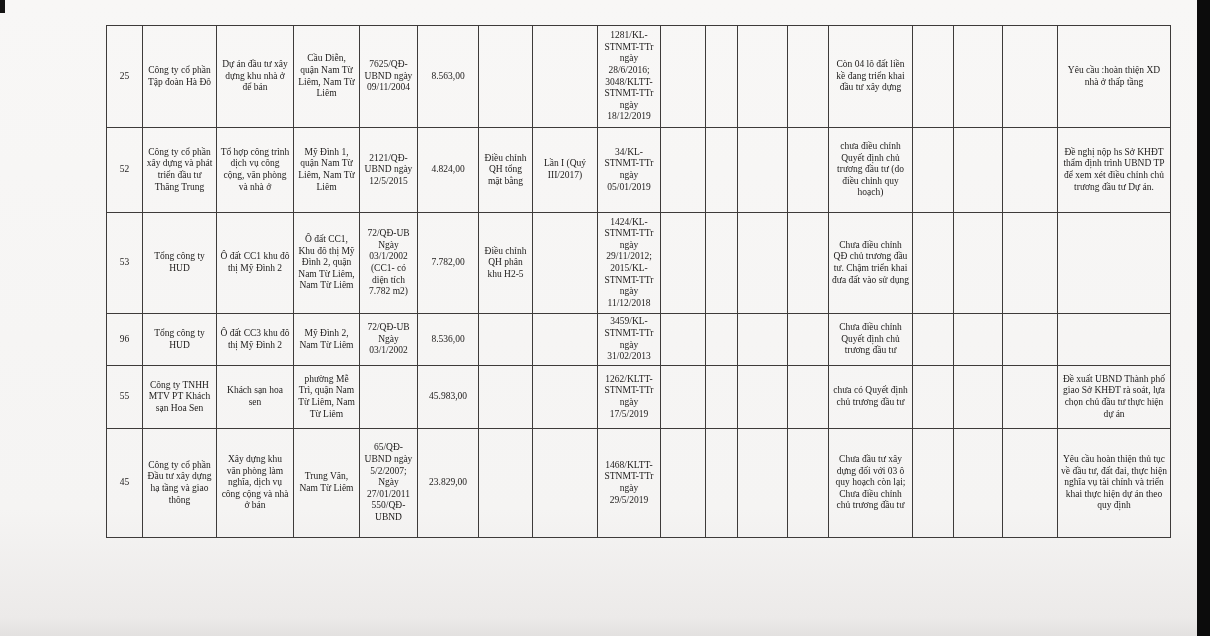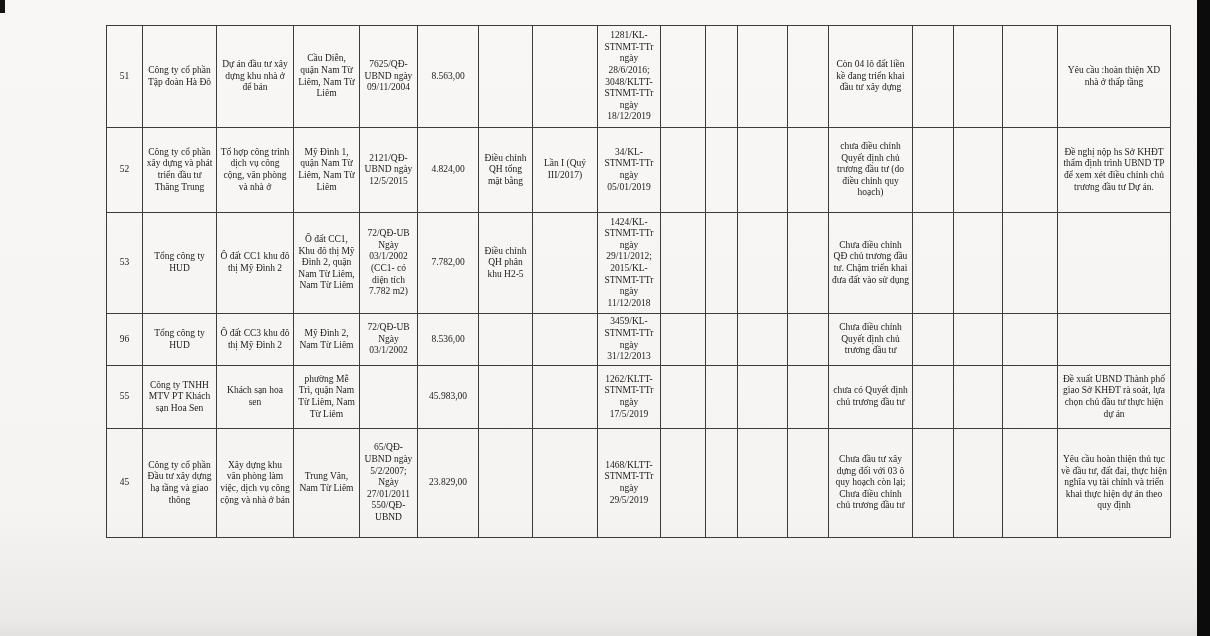--- a/index.html
+++ b/index.html
@@ -55,21 +55,21 @@
       <col style="width:50px">
     <col style="width:41px">
       <col style="width:84px">
       <col style="width:41px">
     <col style="width:49px">
       <col style="width:55px">
       <col style="width:113px">
   </colgroup>
   <tbody>
       <tr class="r0">
-        <td>51</td>
+        <td>25</td>
         <td>Công ty cổ phần Tập đoàn Hà Đô</td>
         <td>Dự án đầu tư xây dựng khu nhà ở để bán</td>
         <td>Cầu Diễn, quận Nam Từ Liêm, Nam Từ Liêm</td>
         <td>7625/QĐ-UBND ngày 09/11/2004</td>
         <td>8.563,00</td>
         <td></td>
         <td></td>
         <td>1281/KL-STNMT-TTr ngày 28/6/2016; 3048/KLTT-STNMT-TTr ngày 18/12/2019</td>
         <td></td>
         <td></td>
@@ -123,21 +123,21 @@
       </tr>
       <tr class="r3">
         <td>96</td>
         <td>Tổng công ty HUD</td>
         <td>Ô đất CC3 khu đô thị Mỹ Đình 2</td>
         <td>Mỹ Đình 2, Nam Từ Liêm</td>
         <td>72/QĐ-UB Ngày 03/1/2002</td>
         <td>8.536,00</td>
         <td></td>
         <td></td>
-        <td>3459/KL-STNMT-TTr ngày 31/12/2013</td>
+        <td>3459/KL-STNMT-TTr ngày 31/02/2013</td>
         <td></td>
         <td></td>
         <td></td>
         <td></td>
         <td>Chưa điều chỉnh Quyết định chủ trương đầu tư</td>
         <td></td>
         <td></td>
         <td></td>
         <td></td>
       </tr>
@@ -157,21 +157,21 @@
         <td></td>
         <td>chưa có Quyết định chủ trương đầu tư</td>
         <td></td>
         <td></td>
         <td></td>
         <td>Đề xuất UBND Thành phố giao Sở KHĐT rà soát, lựa chọn chủ đầu tư thực hiện dự án</td>
       </tr>
       <tr class="r5">
         <td>45</td>
         <td>Công ty cổ phần Đầu tư xây dựng hạ tầng và giao thông</td>
-        <td>Xây dựng khu văn phòng làm việc, dịch vụ công cộng và nhà ở bán</td>
+        <td>Xây dựng khu văn phòng làm nghĩa, dịch vụ công cộng và nhà ở bán</td>
         <td>Trung Văn, Nam Từ Liêm</td>
         <td>65/QĐ-UBND ngày 5/2/2007; Ngày 27/01/2011 550/QĐ-UBND</td>
         <td>23.829,00</td>
         <td></td>
         <td></td>
         <td>1468/KLTT-STNMT-TTr ngày 29/5/2019</td>
         <td></td>
         <td></td>
         <td></td>
         <td></td>

